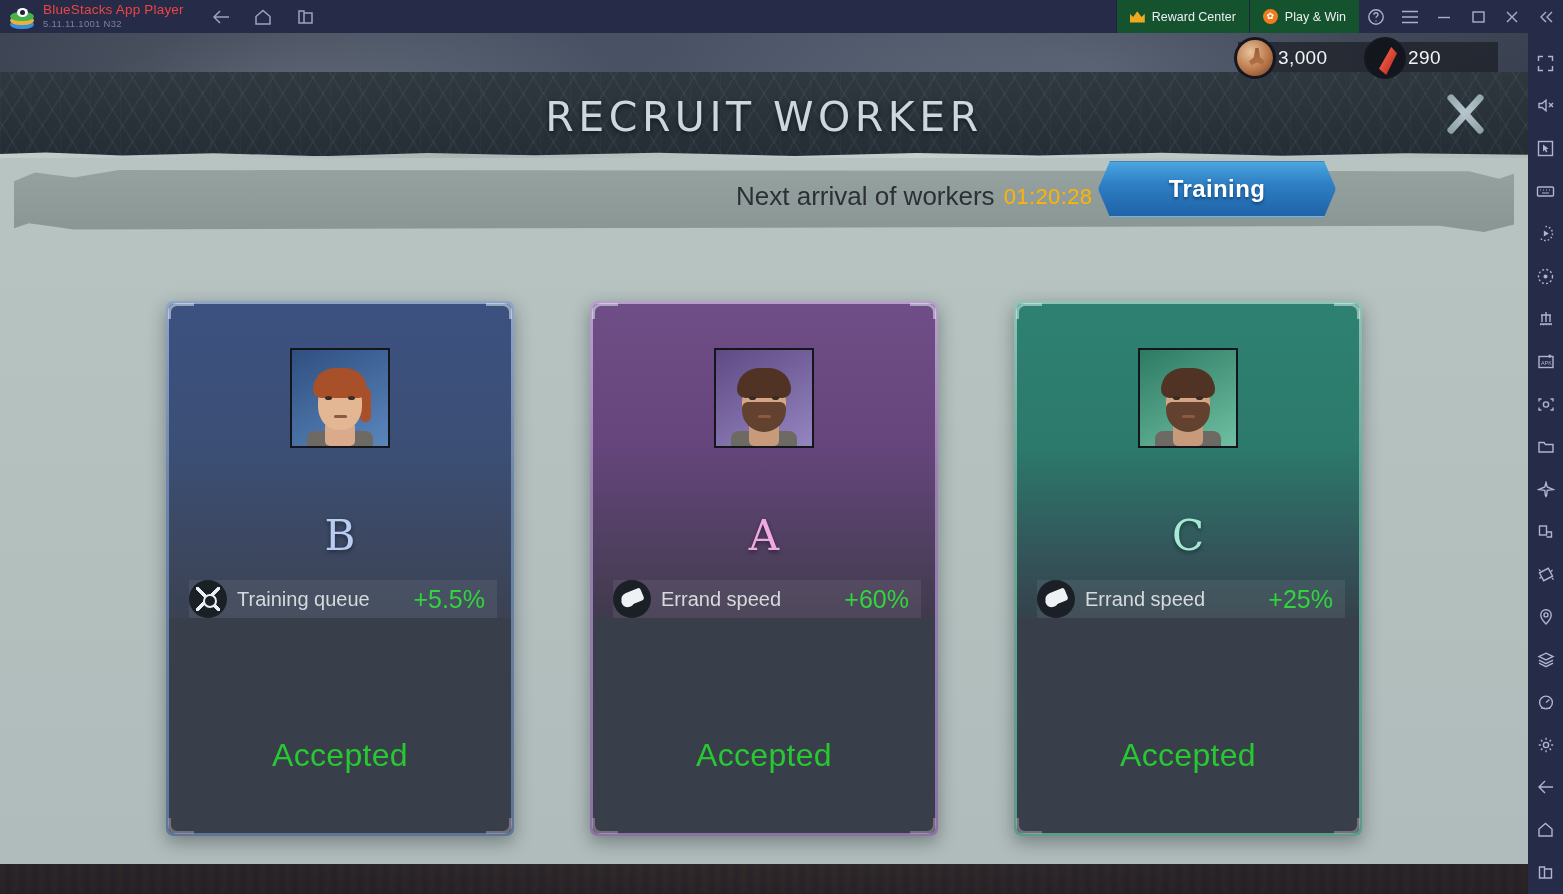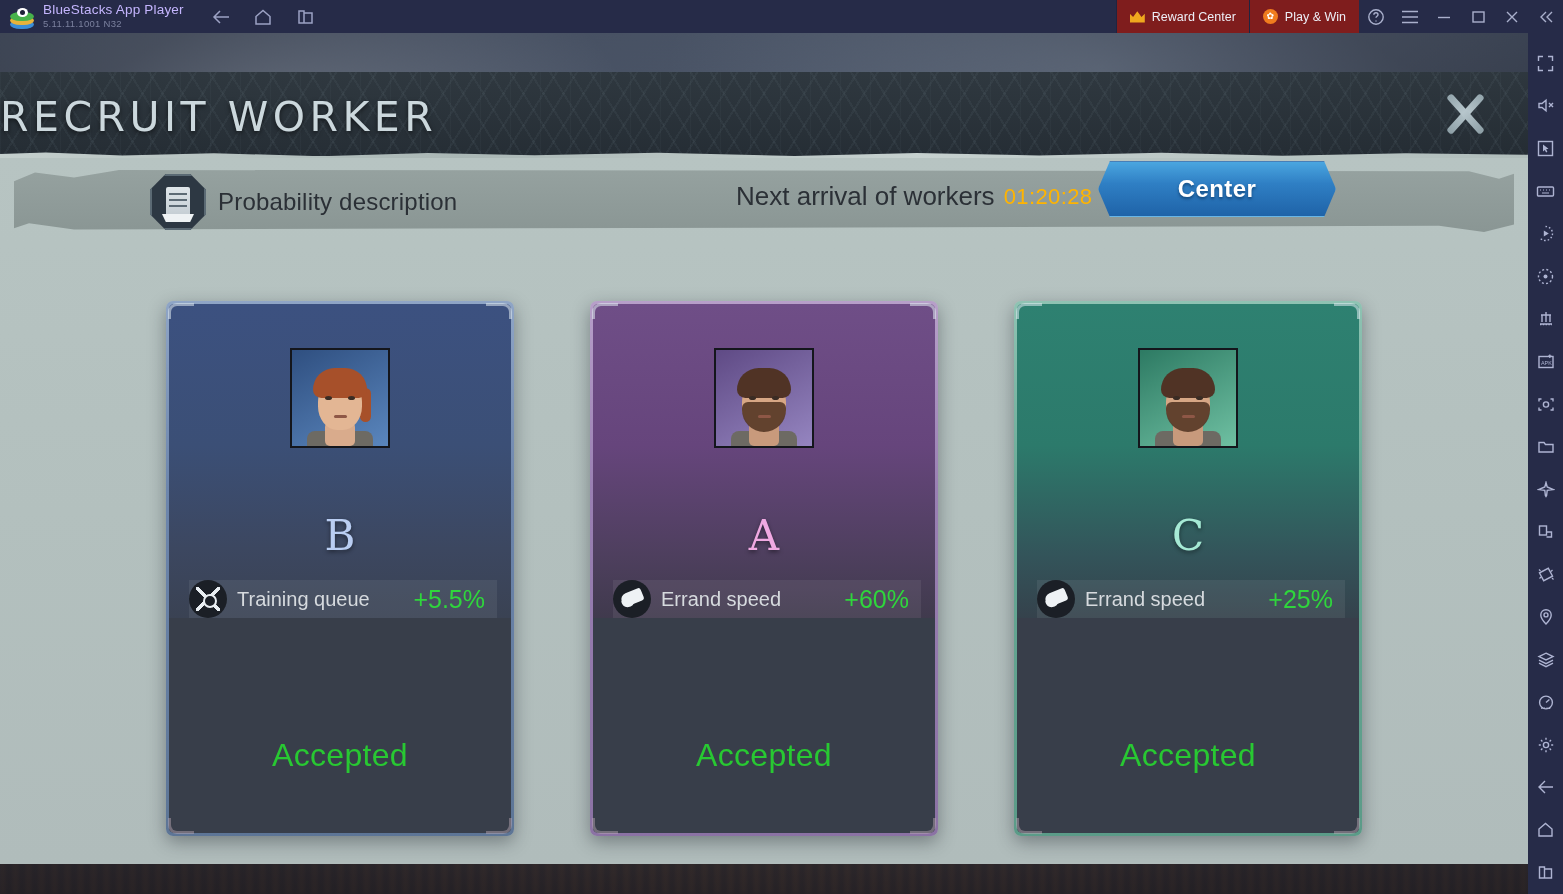--- a/index.html
+++ b/index.html
@@ -30,32 +30,32 @@
   .bs-logo .l1 { bottom: 8px; background: #47b24b; }
   .bs-logo .eye {
     position: absolute; left: 7px; top: 3px; width: 11px; height: 9px;
     background: #ffffff; border-radius: 50%; z-index: 3;
   }
   .bs-logo .eye::after {
     content: ""; position: absolute; left: 3px; top: 2px;
     width: 5px; height: 5px; background: #1d2038; border-radius: 50%;
   }
   .bs-title-wrap { display: flex; flex-direction: column; justify-content: center; }
-  .bs-title { color: #c4b5fd; font-size: 13.5px; letter-spacing: .2px; line-height: 14px; }
+  .bs-title { color: #ef4444; font-size: 13.5px; letter-spacing: .2px; line-height: 14px; }
   .bs-ver { color: #7b819e; font-size: 9.5px; line-height: 12px; margin-top: 1px; letter-spacing: .3px; }
   .tb-navs { display: flex; align-items: center; margin-left: 24px; gap: 16px; }
   .tb-icon {
     width: 26px; height: 24px; display: flex; align-items: center; justify-content: center;
     cursor: pointer;
   }
   .tb-icon svg { stroke: #9ca2c4; fill: none; stroke-width: 1.5; }
   .tb-right { margin-left: auto; display: flex; align-items: center; height: 33px; }
   .tb-chip {
     display: flex; align-items: center; gap: 7px; height: 33px; padding: 0 13px;
-    background: #7f1d1d; color: #edeef6; font-size: 12.5px; cursor: pointer;
+    background: #14532d; color: #edeef6; font-size: 12.5px; cursor: pointer;
     border-left: 1px solid #1f2440;
   }
   .crown {
     width: 15px; height: 12px; background: #f0a81e;
     clip-path: polygon(0% 100%, 0% 28%, 22% 55%, 50% 6%, 78% 55%, 100% 28%, 100% 100%);
   }
   .playwin-dot {
     width: 15px; height: 15px; border-radius: 50%; background: #f07c1e;
     display: flex; align-items: center; justify-content: center;
   }
@@ -144,21 +144,21 @@
       linear-gradient(180deg, rgba(46,55,62,.97), rgba(36,44,51,.97));
   }
   .knot {
     position: absolute; inset: 0;
     background-image:
       repeating-linear-gradient(58deg, rgba(120,140,150,.085) 0 2px, rgba(0,0,0,0) 2px 17px),
       repeating-linear-gradient(-58deg, rgba(120,140,150,.085) 0 2px, rgba(0,0,0,0) 2px 17px),
       repeating-linear-gradient(90deg, rgba(130,150,160,.05) 0 1px, rgba(0,0,0,0) 1px 30px);
   }
   .modal-title {
-    position: absolute; left: 0; top: 21px; width: 1528px; text-align: left;
+    position: absolute; left: 0; top: 21px; width: 1528px; text-align: center;
     color: #ccd8dd; font-size: 41px; letter-spacing: 4.5px;
     font-family: "DejaVu Sans", sans-serif; font-weight: 400;
     text-shadow: 0 2px 5px rgba(0,0,0,.55);
   }
   .modal-close {
     position: absolute; right: 36px; top: 15px; width: 54px; height: 54px; cursor: pointer;
   }
   .modal-close span {
     position: absolute; left: 24px; top: 2px; width: 7px; height: 50px;
     background: linear-gradient(180deg, #93a5ac, #b7c6cc 45%, #8d9fa6);
@@ -440,52 +440,55 @@
           </svg>
       </div>
     </div>
   </div>
 
   <div class="game">
     <div class="bg-snow"></div>
     <div class="bg-fort"></div>
     <div class="bg-vignette"></div>
 
+    <div class="hud">
+      <div class="hud-item">
+        <div class="hud-coin"></div>
+        <div class="hud-bar">3,000</div>
+      </div>
+      <div class="hud-item">
+        <div class="hud-gem"></div>
+        <div class="hud-bar">290</div>
+      </div>
+    </div>
 
     <div class="modal">
 
       <div class="modal-header">
         <div class="knot"></div>
         <div class="modal-title">RECRUIT WORKER</div>
         <div class="modal-close">
           <span></span>
             <span></span>
         </div>
       </div>
 
       <div class="modal-body">
         <div class="body-edge-top"></div>
 
         <div class="strip"></div>
 
-        <div class="prob">
-          <div class="prob-badge">
-            <div class="dia"></div>
-              <div class="scroll"></div>
-          </div>
-          <div class="prob-text">Probability description</div>
-        </div>
 
         <div class="arrival">
           <span class="arrival-label">Next arrival of workers</span>
           <span class="arrival-time">01:20:28</span>
         </div>
 
         <div class="refresh">
-          <span>Center</span>
+          <span>Training</span>
         </div>
 
         <div class="cards">
 
           <div class="card blue">
             <div class="card-inner">
               <div class="card-top"></div>
               <div class="card-bottom"></div>
               <div class="portrait">
                 <div class="pbg"></div>

